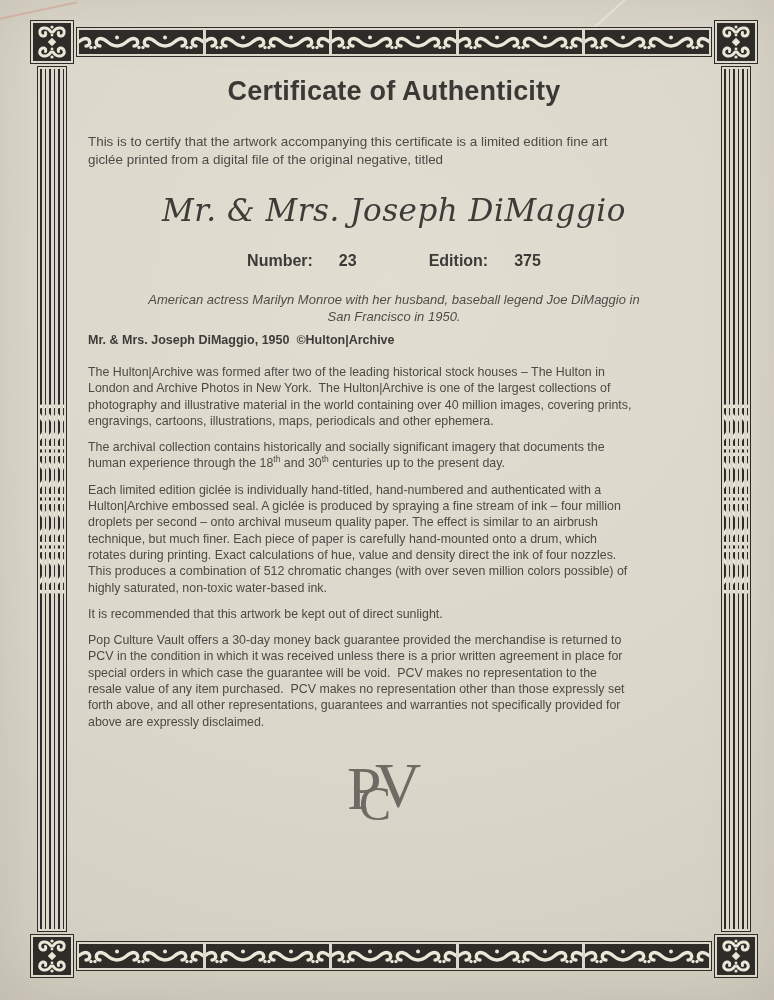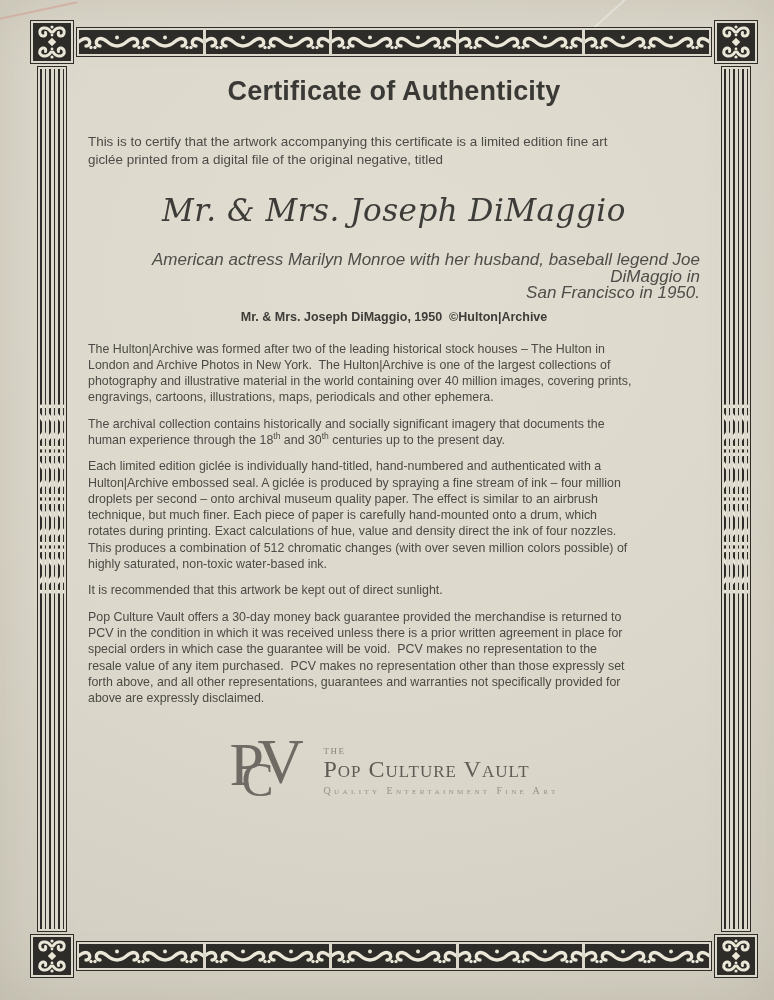--- a/index.html
+++ b/index.html
@@ -41,23 +41,23 @@
   .content{position:absolute;left:88px;top:76px;width:612px;color:#4b4945;}
   .cert-title{margin:0 0 26px;text-align:center;font-size:27px;font-weight:bold;
     color:#3a3935;letter-spacing:.2px;}
   .intro{margin:0 0 24px;font-size:13.4px;line-height:17.5px;white-space:pre;color:#4d4b47;}
   .artwork-title{text-align:center;font-family:"DejaVu Serif", serif;font-style:italic;
     font-size:31px;color:#3d3c38;margin:2px 0 24px;letter-spacing:.5px;}
   .num-row{display:flex;justify-content:center;align-items:baseline;font-weight:bold;
     font-size:16px;color:#3b3a36;margin:0 0 22px;}
   .num-row .val{margin-left:26px;}
   .num-row .lbl-ed{margin-left:72px;}
-  .caption{margin:0 0 8px;text-align:right;font-style:italic;font-size:17px;
+  .caption{margin:0 0 8px;text-align:center;font-style:italic;font-size:13px;
     line-height:16.5px;white-space:pre-line;color:#4f4d49;}
-  .credit{margin:0 0 17px;text-align:center;font-weight:bold;font-size:12.5px;color:#3d3c38;}
+  .credit{margin:0 0 17px;font-weight:bold;font-size:12.5px;color:#3d3c38;}
   .para{margin:0 0 10px;font-size:12.4px;line-height:16.3px;white-space:pre;color:#4c4a46;}
   .para sup{font-size:8.5px;line-height:0;}
 
   
   .logo{display:flex;justify-content:center;align-items:flex-start;margin-top:24px;}
   .monogram{position:relative;width:94px;height:84px;flex:none;}
   .monogram span{position:absolute;font-family:"Liberation Serif", serif;
     color:#6f6a64;line-height:1;}
   .m-p{left:0;top:3px;font-size:62px;}
   .m-v{left:28px;top:0;font-size:64px;}
@@ -729,20 +729,26 @@
   </div>
 
   <div class="content">
     <h1 class="cert-title">Certificate of Authenticity</h1>
 
     <p class="intro">This is to certify that the artwork accompanying this certificate is a limited edition fine art
 giclée printed from a digital file of the original negative, titled</p>
 
     <div class="artwork-title">Mr. &amp; Mrs. Joseph DiMaggio</div>
 
+    <div class="num-row">
+      <span class="lbl">Number:</span>
+      <span class="val">23</span>
+      <span class="lbl lbl-ed">Edition:</span>
+      <span class="val">375</span>
+    </div>
 
     <p class="caption">American actress Marilyn Monroe with her husband, baseball legend Joe DiMaggio in
 San Francisco in 1950.</p>
     <p class="credit">Mr. &amp; Mrs. Joseph DiMaggio, 1950&nbsp; ©Hulton|Archive</p>
 
     <p class="para">The Hulton|Archive was formed after two of the leading historical stock houses – The Hulton in
 London and Archive Photos in New York.  The Hulton|Archive is one of the largest collections of
 photography and illustrative material in the world containing over 40 million images, covering prints,
 engravings, cartoons, illustrations, maps, periodicals and other ephemera.</p>
     <p class="para"><span>The archival collection contains historically and socially significant imagery that documents the
@@ -761,20 +767,15 @@
 resale value of any item purchased.  PCV makes no representation other than those expressly set
 forth above, and all other representations, guarantees and warranties not specifically provided for
 above are expressly disclaimed.</p>
 
     <div class="logo">
       <div class="monogram">
         <span class="m-p">P</span>
         <span class="m-v">V</span>
         <span class="m-c">C</span>
       </div>
-      <div class="logo-text">
-        <div class="logo-the">THE</div>
-        <div class="logo-name">Pop Culture Vault</div>
-        <div class="logo-tag">Quality Entertainment Fine Art</div>
-      </div>
     </div>
   </div>
 </div>
 
 </body></html>

